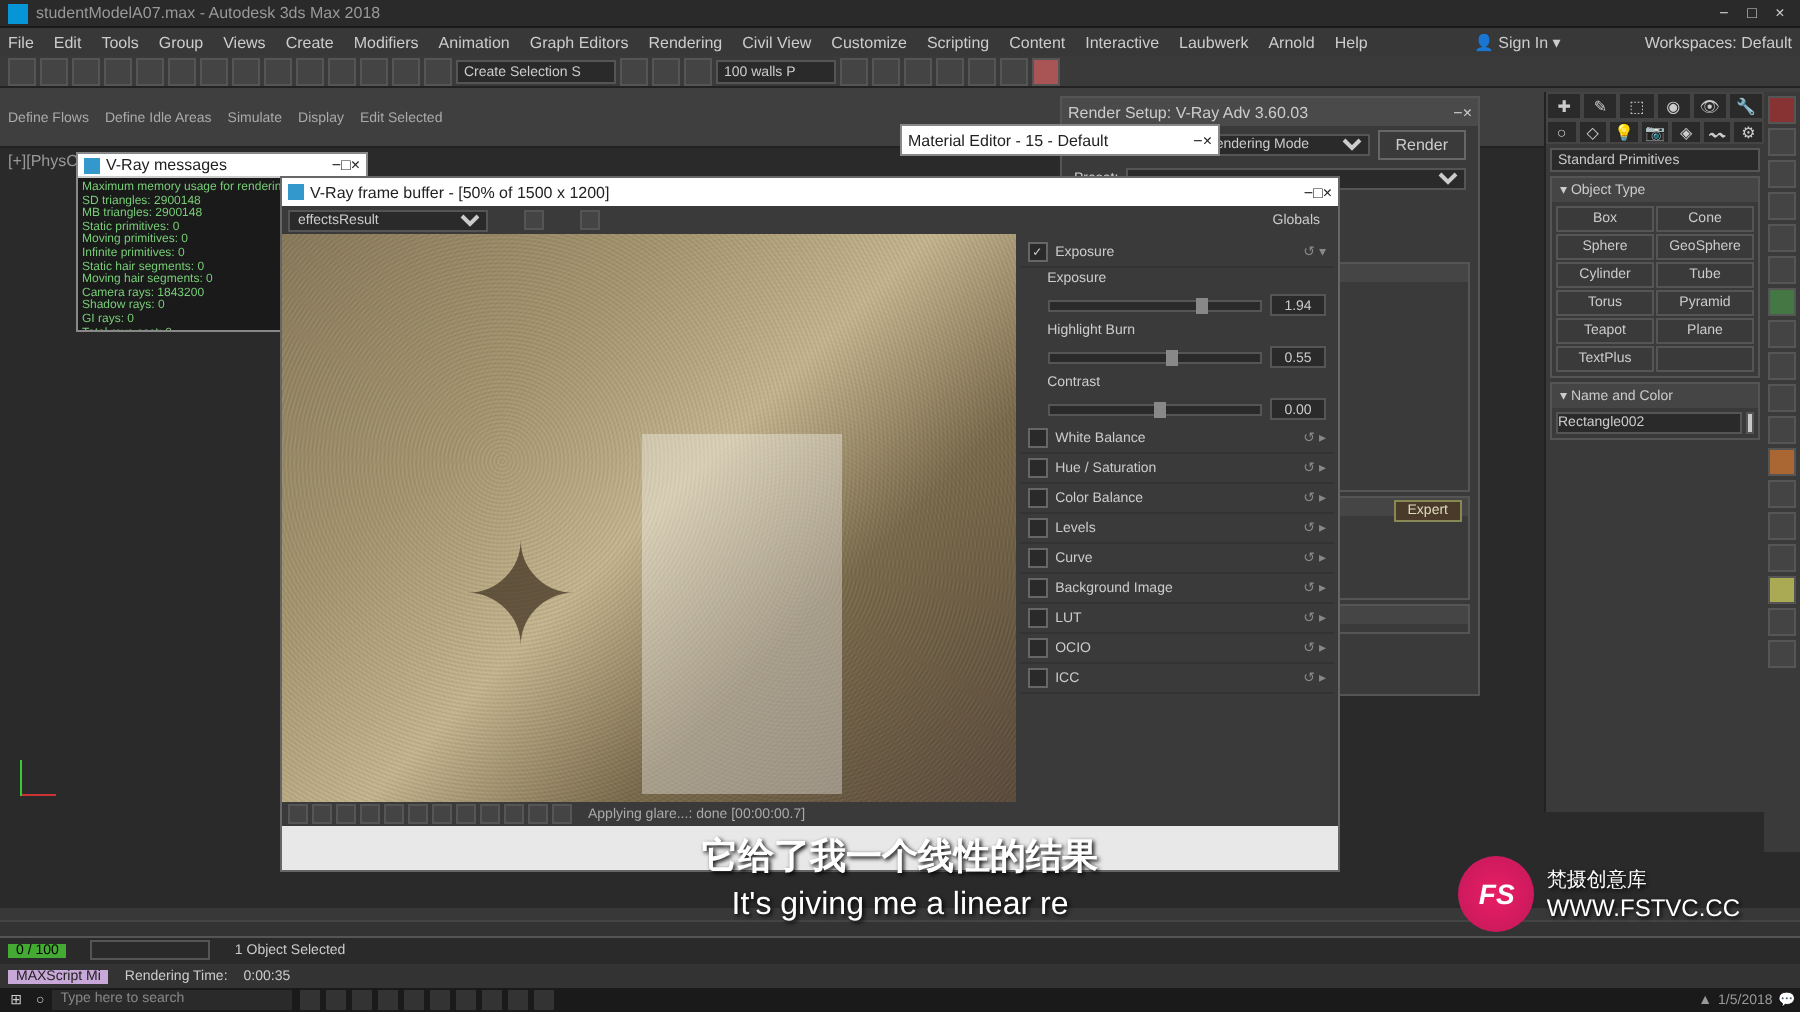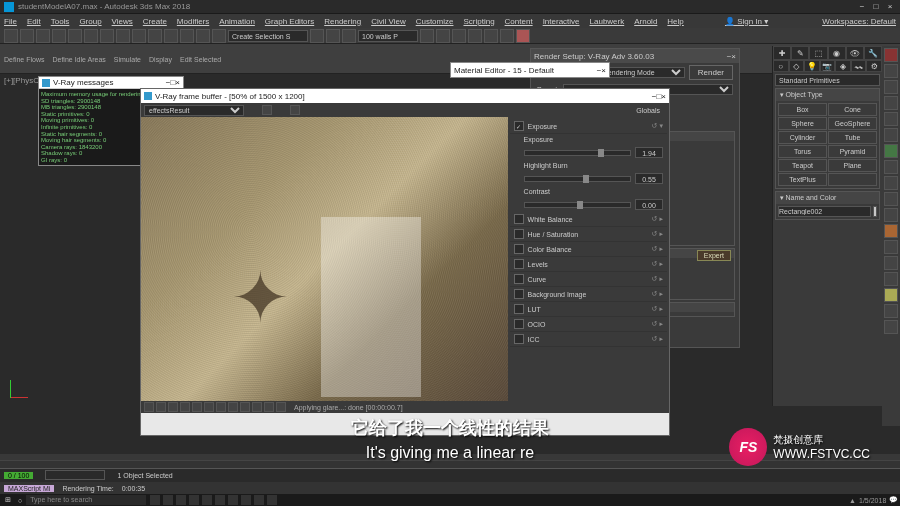--- a/index.html
+++ b/index.html
@@ -2,24 +2,24 @@
 <html><head>
 <meta charset="utf-8">
 <style>
 * { margin: 0; padding: 0; box-sizing: border-box; font-family: 'Segoe UI', Tahoma, sans-serif; }
 body { width: 900px; height: 506px; background: #383838; color: #ccc; font-size: 9px; overflow: hidden; position: relative; }
 .titlebar { background: #2a2a2a; height: 14px; display: flex; align-items: center; padding: 0 4px; border-bottom: 1px solid #1a1a1a; }
 .titlebar .title { flex: 1; font-size: 8px; color: #999; }
 .titlebar .controls { display: flex; gap: 2px; }
 .titlebar .controls span { width: 12px; height: 10px; display: flex; align-items: center; justify-content: center; font-size: 8px; cursor: pointer; }
 .main-menus { background: #383838; height: 14px; display: flex; align-items: center; padding: 0 4px; gap: 10px; font-size: 8px; }
-.main-menus span { cursor: pointer; color: #ccc; text-decoration: underline; }
+.main-menus span { cursor: pointer; color: #ccc; }
 .toolbar { background: #3a3a3a; height: 16px; display: flex; align-items: center; padding: 0 4px; gap: 2px; border-bottom: 1px solid #222; }
 .toolbar .btn { width: 14px; height: 14px; background: #444; border: 1px solid #555; }
-.signin { color: #aaa; font-size: 8px; margin-left: auto; margin-right: 12px; }
+.signin { color: #aaa; font-size: 8px; margin-left: auto; margin-right: 0; }
 .workspace { color: #aaa; font-size: 8px; margin-left: 32px; }
 .ribbon { background: #3f3f3f; height: 30px; display: flex; align-items: center; padding: 2px 4px; border-bottom: 1px solid #222; }
 .ribbon .tab { font-size: 8px; color: #ccc; padding: 2px 6px; }
 .ribbon .tab.active { background: #4a4a4a; }
 .main-area { position: relative; height: 380px; background: #2a2a2a; }
 .viewport-label { position: absolute; top: 2px; left: 4px; font-size: 8px; color: #999; }
 
 
 .vray-msg { position: absolute; top: 76px; left: 38px; width: 146px; height: 90px; background: #e8e8e8; border: 1px solid #888; z-index: 5; }
 .vray-msg .hdr { background: #fff; height: 12px; display: flex; align-items: center; padding: 0 3px; font-size: 8px; color: #222; border-bottom: 1px solid #ccc; }

